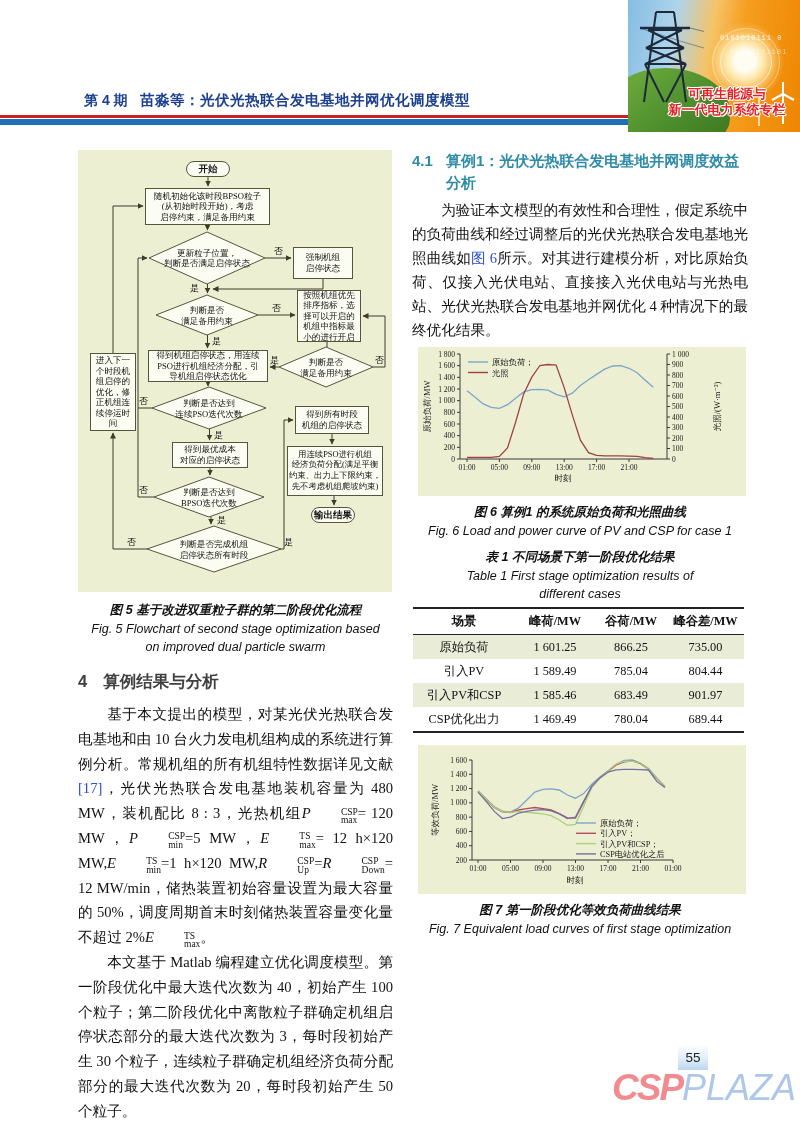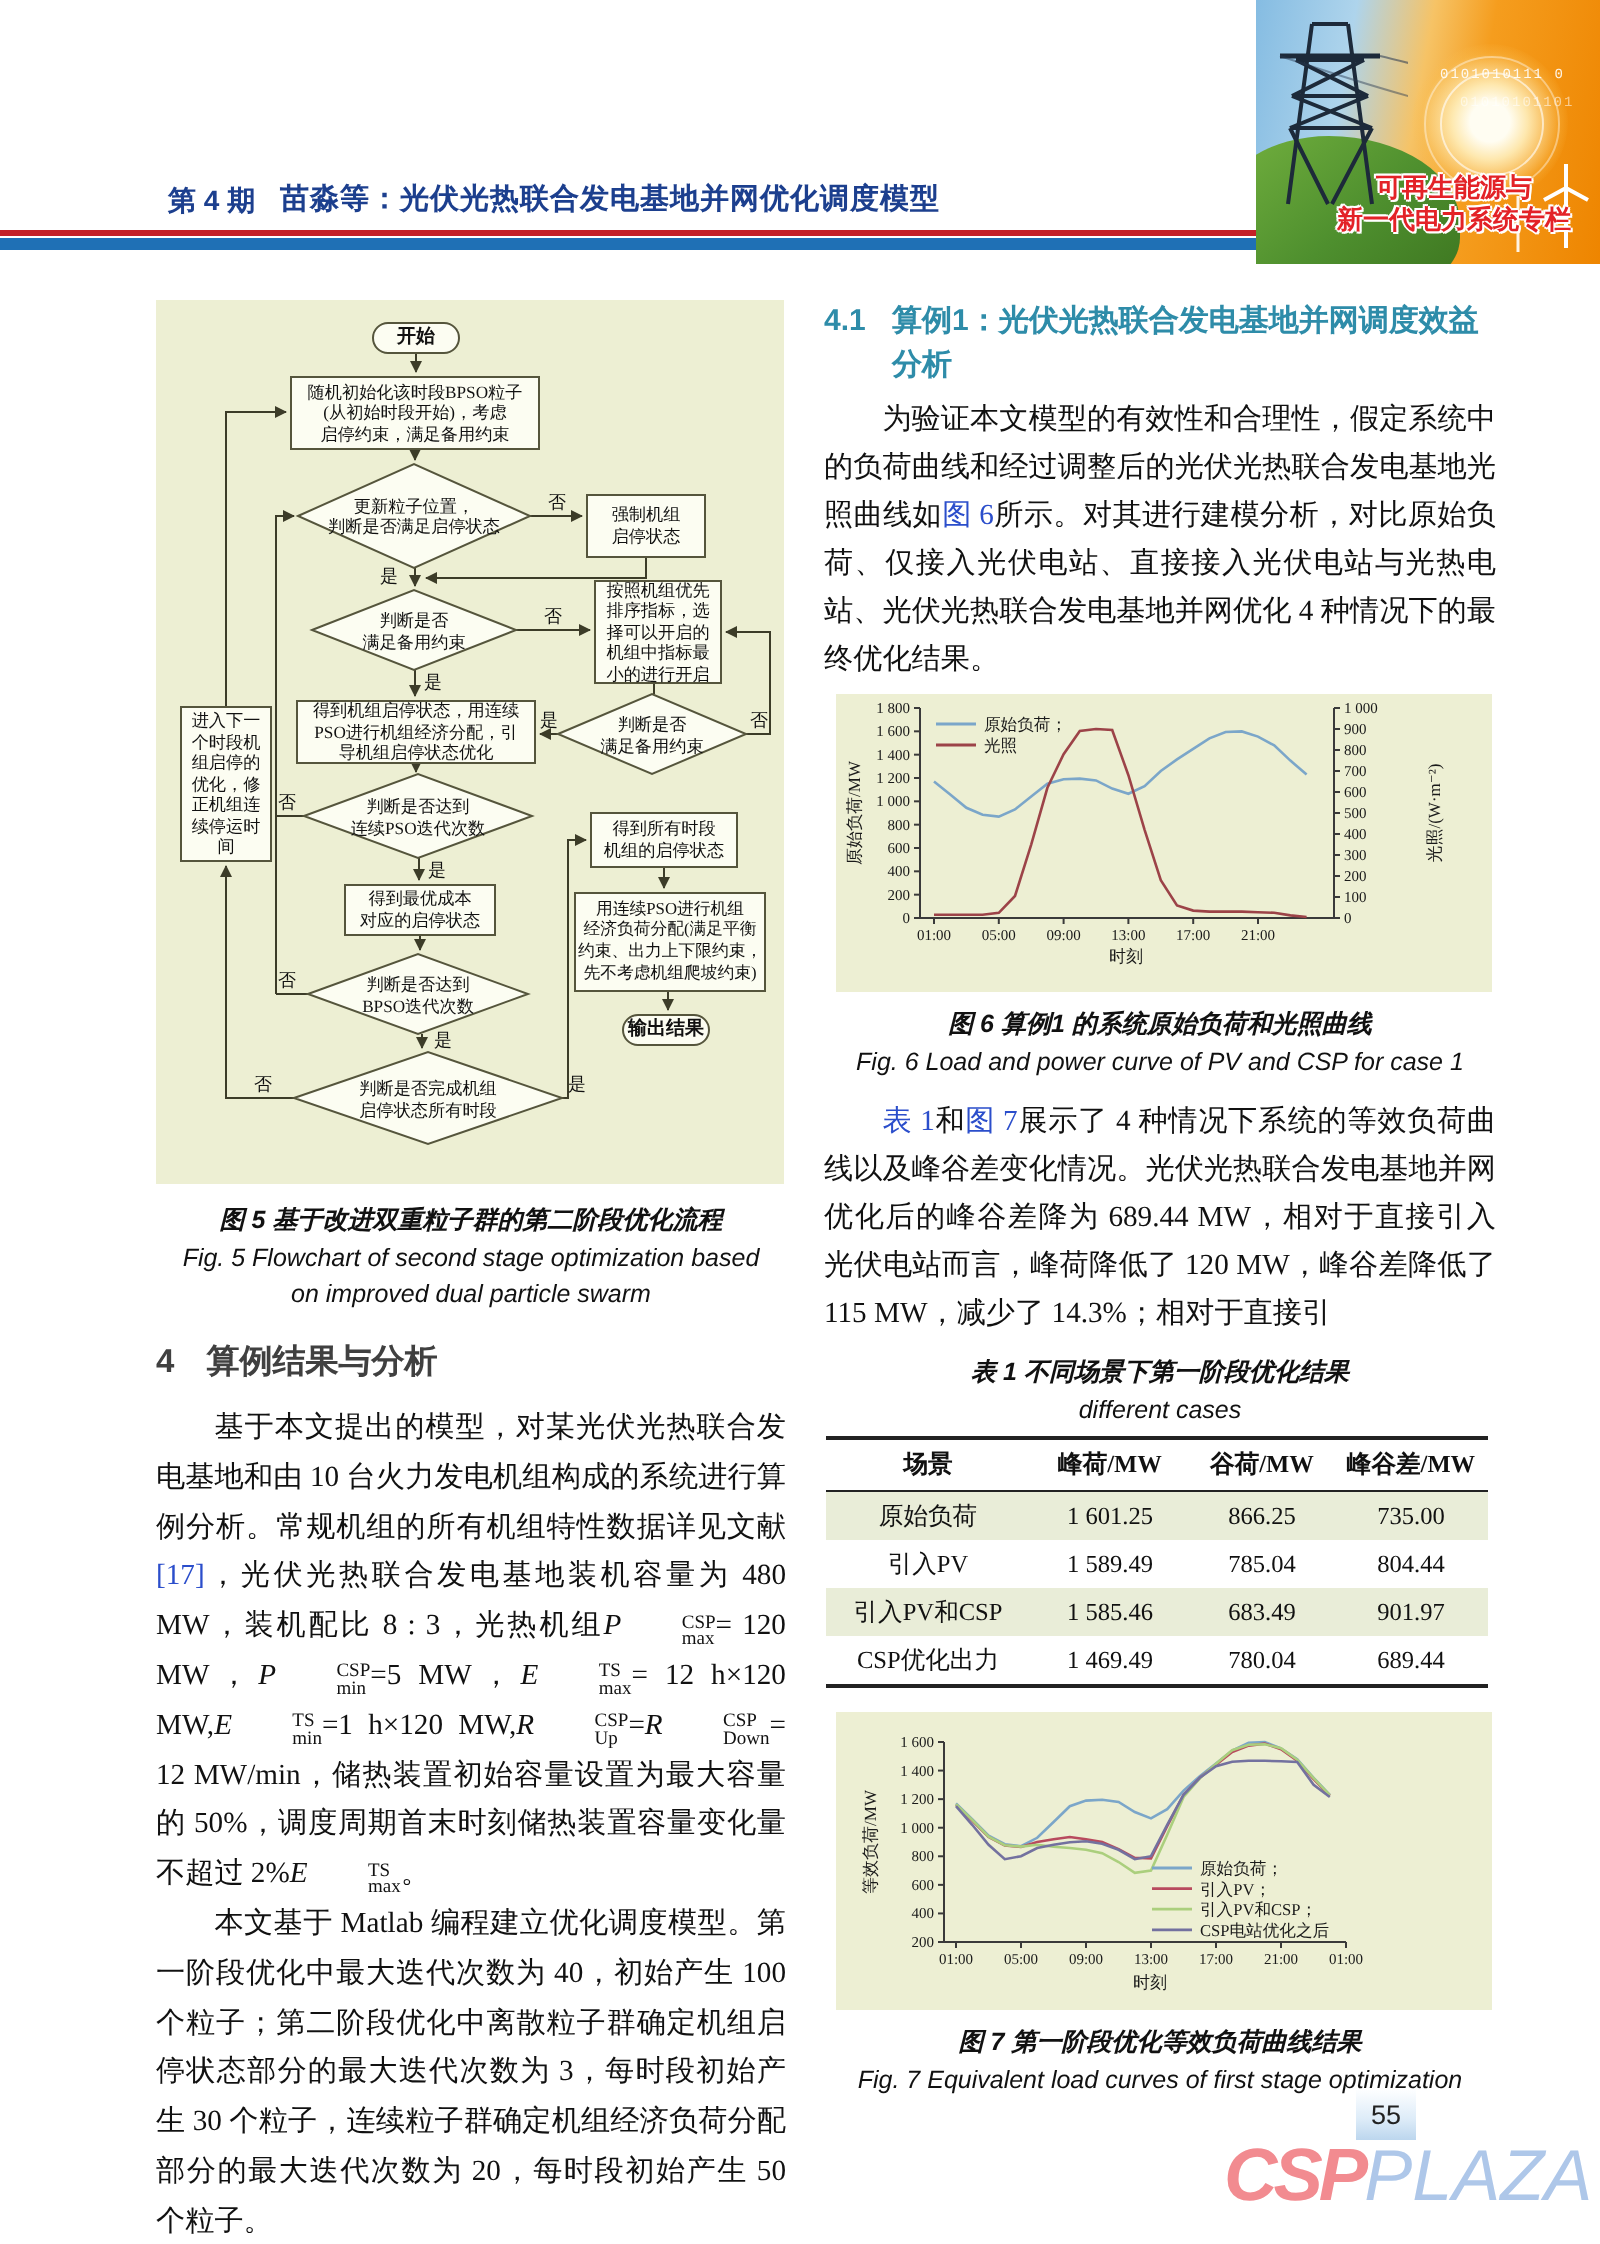--- a/index.html
+++ b/index.html
@@ -302,23 +302,23 @@
           <polyline points="49.0,110.4 57.1,110.4 65.2,110.4 73.3,110.4 81.4,109.4 89.5,101.0 97.6,75.3 105.7,46.9 113.8,30.1 121.9,18.5 130.0,17.5 138.1,18.0 146.2,40.6 154.3,67.9 162.4,93.1 170.5,105.7 178.6,108.3 186.7,108.8 194.8,108.8 202.9,108.8 211.0,109.1 219.1,109.4 227.2,110.7 235.3,111.5" fill="none" stroke="#9c4348" stroke-width="1.3"></polyline>
           <line x1="50" y1="15" x2="70" y2="15" stroke="#7ba6c9" stroke-width="1.4"></line>
           <text x="74" y="18" font-size="8.3">原始负荷；</text>
           <line x1="50" y1="25.5" x2="70" y2="25.5" stroke="#9c4348" stroke-width="1.4"></line>
           <text x="74" y="28.5" font-size="8.3">光照</text>
         </svg></div>
 
     <div class="cap cap-zh" style="margin-top:7px">图 6  算例1 的系统原始负荷和光照曲线</div>
     <div class="cap cap-en">Fig. 6   Load and power curve of PV and CSP for case 1</div>
 
-    <p class="para" style="margin-top:9px"><span class="link">表 1</span><span>和</span><span class="link">图 7</span><span>展示了 4 种情况下系统的等效负荷曲线以及峰谷差变化情况。光伏光热联合发电基地并网优化后的峰谷差降为 689.44 MW，相对于直接引入光伏电站而言，峰荷降低了 120 MW，峰谷差降低了 115 MW，减少了 14.3%；相对于直接引</span></p>
 
     <div class="cap cap-zh" style="margin-top:8px">表 1  不同场景下第一阶段优化结果</div>
+    <div class="cap cap-en">Table 1   First stage optimization results of</div>
     <div class="cap cap-en">different cases</div>
 
     <table class="tbl" style="margin-top:4px">
       <colgroup>
           <col style="width:102px">
           <col style="width:80px">
           <col style="width:72px">
           <col style="width:77px">
         </colgroup>
       <tbody>

